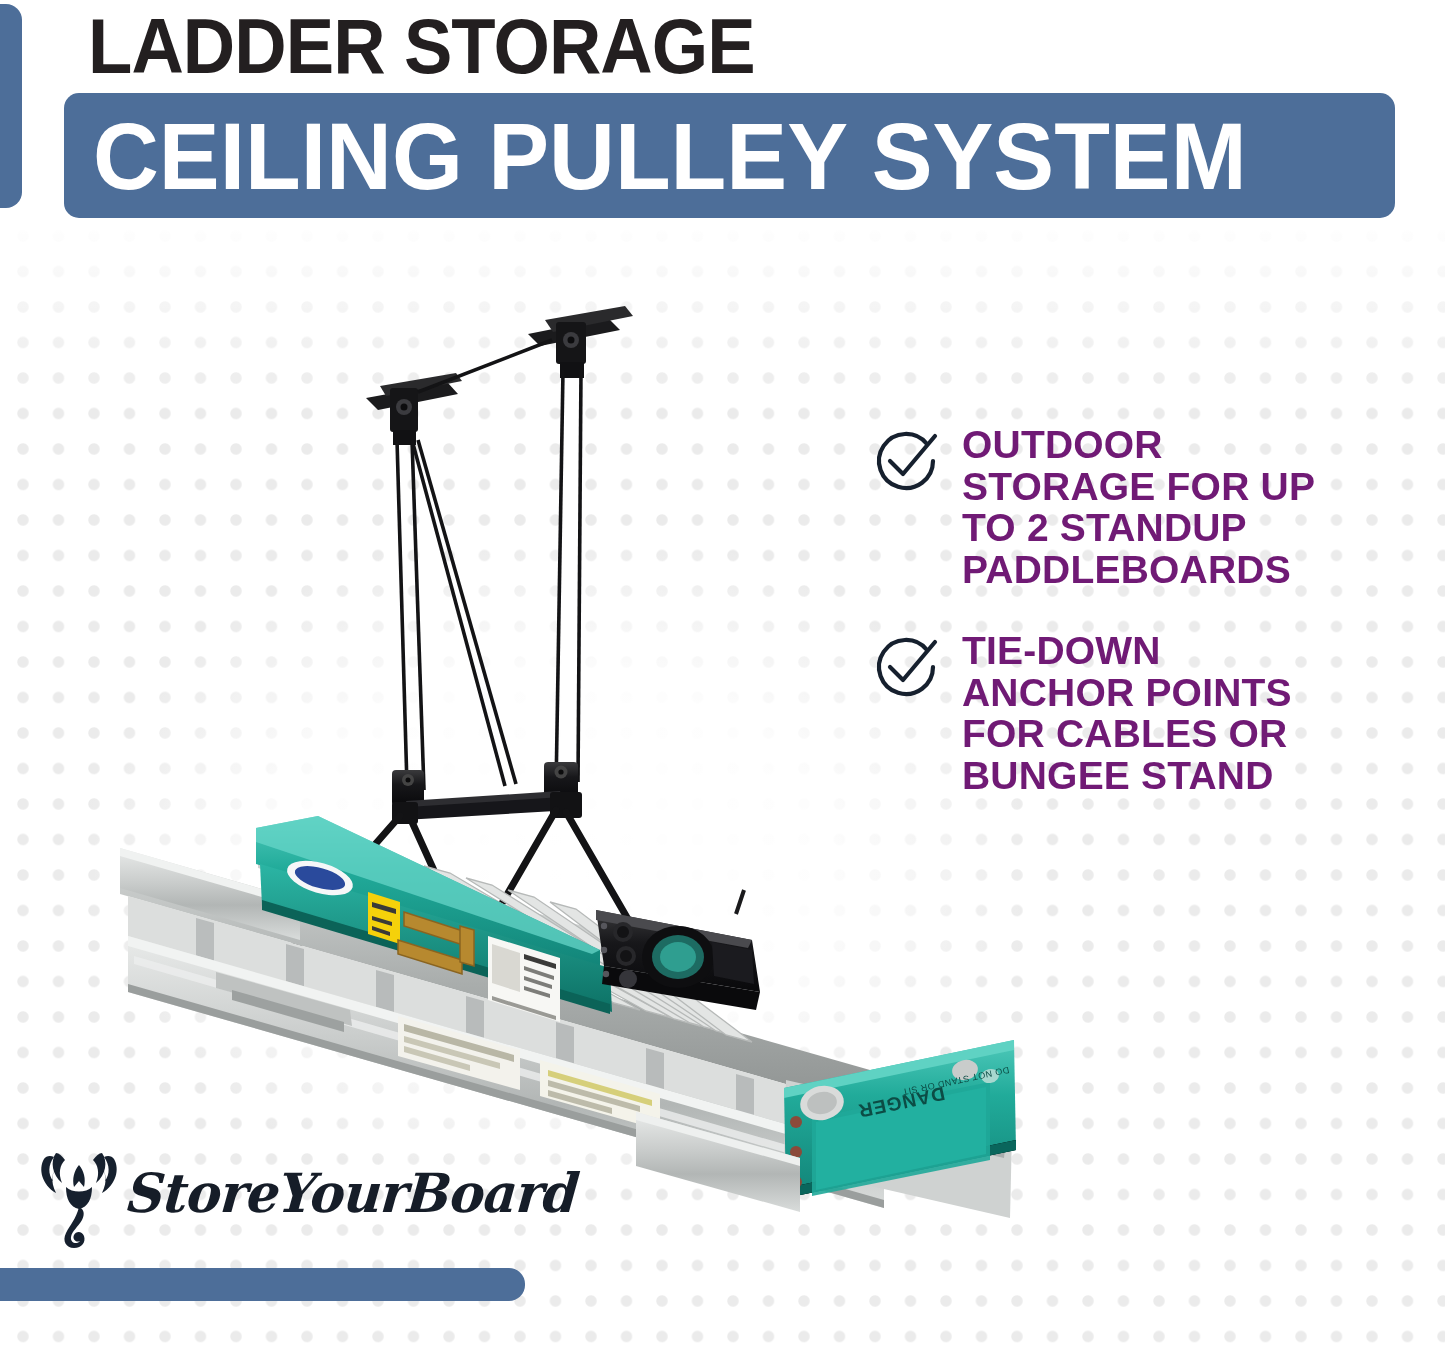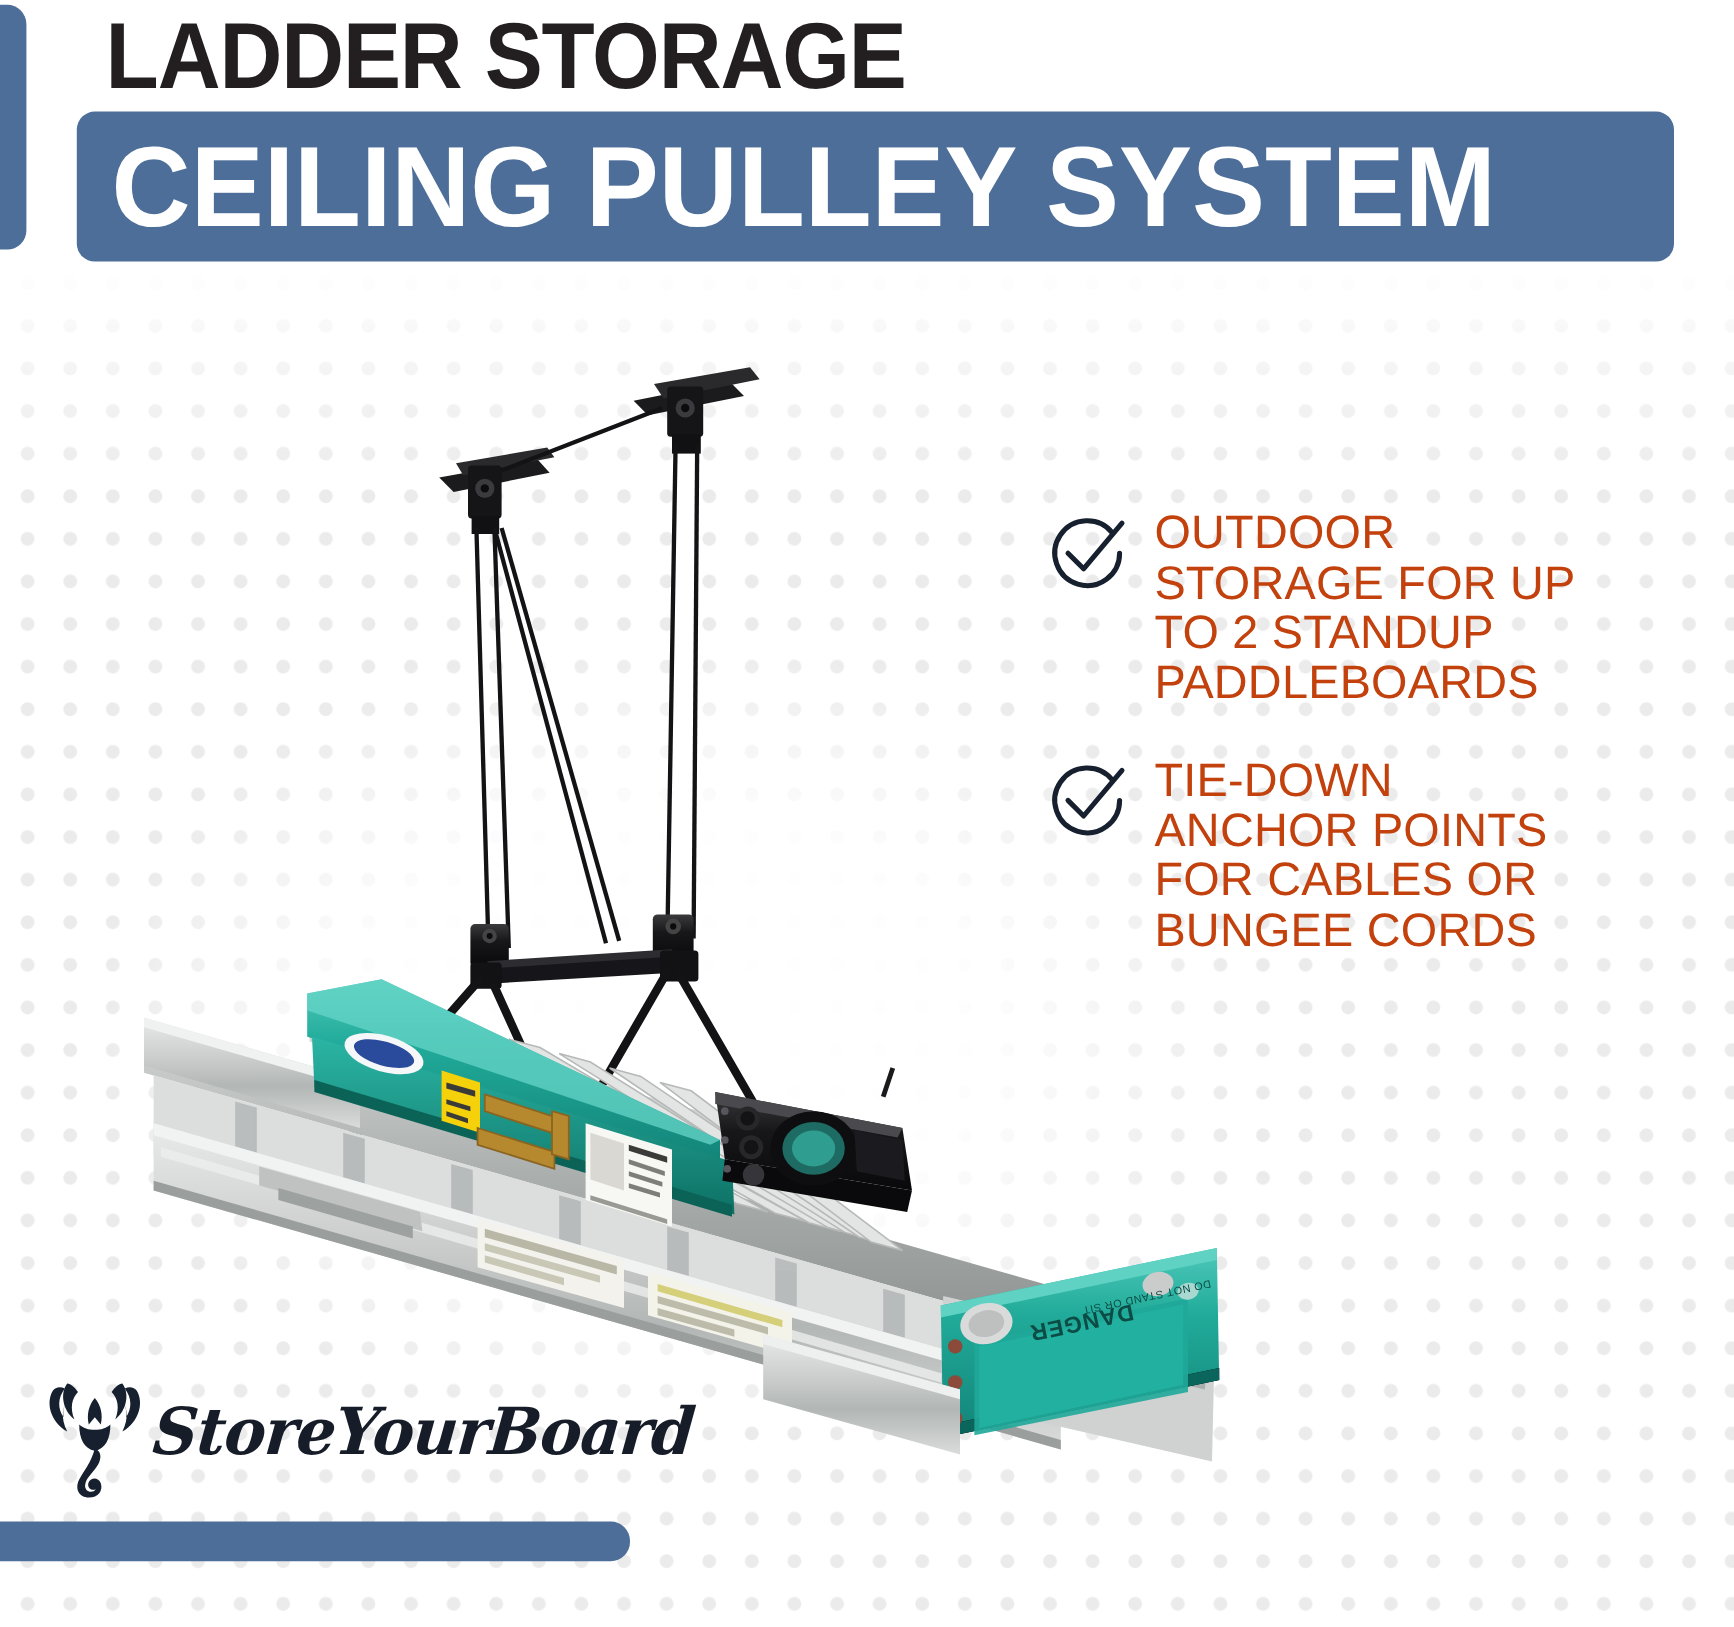--- a/index.html
+++ b/index.html
@@ -88,22 +88,22 @@
   .feature-icon {
     position: absolute;
     left: 0; top: 4px;
     width: 68px; height: 68px;
   }
   .feature-text {
     margin-left: 90px;
     font-size: 39px;
     line-height: 41.5px;
     letter-spacing: 0.2px;
-    color: #c2410c;
-    font-weight: 400;
+    color: #701a75;
+    font-weight: 700;
     white-space: pre-line;
   }
 
   
   #product {
     position: absolute;
     left: 0; top: 250px;
     width: 1080px; height: 1000px;
   }
   #product svg { display: block; }
@@ -408,21 +408,21 @@
     <div class="feature">
       <span class="feature-icon">
         <svg viewBox="0 0 68 68" width="68" height="68" xmlns="http://www.w3.org/2000/svg">
           <path d="M55 16 A27 27 0 1 0 61 33" fill="none" stroke="#16202e" stroke-width="4.2" stroke-linecap="round"></path>
           <path d="M18 33 L31 46 L63 8" fill="none" stroke="#16202e" stroke-width="4.2" stroke-linecap="round" stroke-linejoin="round"></path>
         </svg>
       </span>
       <div class="feature-text">TIE-DOWN
 ANCHOR POINTS
 FOR CABLES OR
-BUNGEE CORDS</div>
+BUNGEE STAND</div>
     </div>
 
   </div>
 
   <div id="logo-block">
     <span id="logo-mark">
       <svg viewBox="0 0 86 104" width="86" height="104" xmlns="http://www.w3.org/2000/svg">
         <g fill="#16202e">
 
           <path d="M8 12 C2 22 6 38 20 46 C14 34 16 24 22 18 C18 22 16 28 17 34 C12 27 12 18 18 10 C14 8 10 9 8 12Z"></path>

